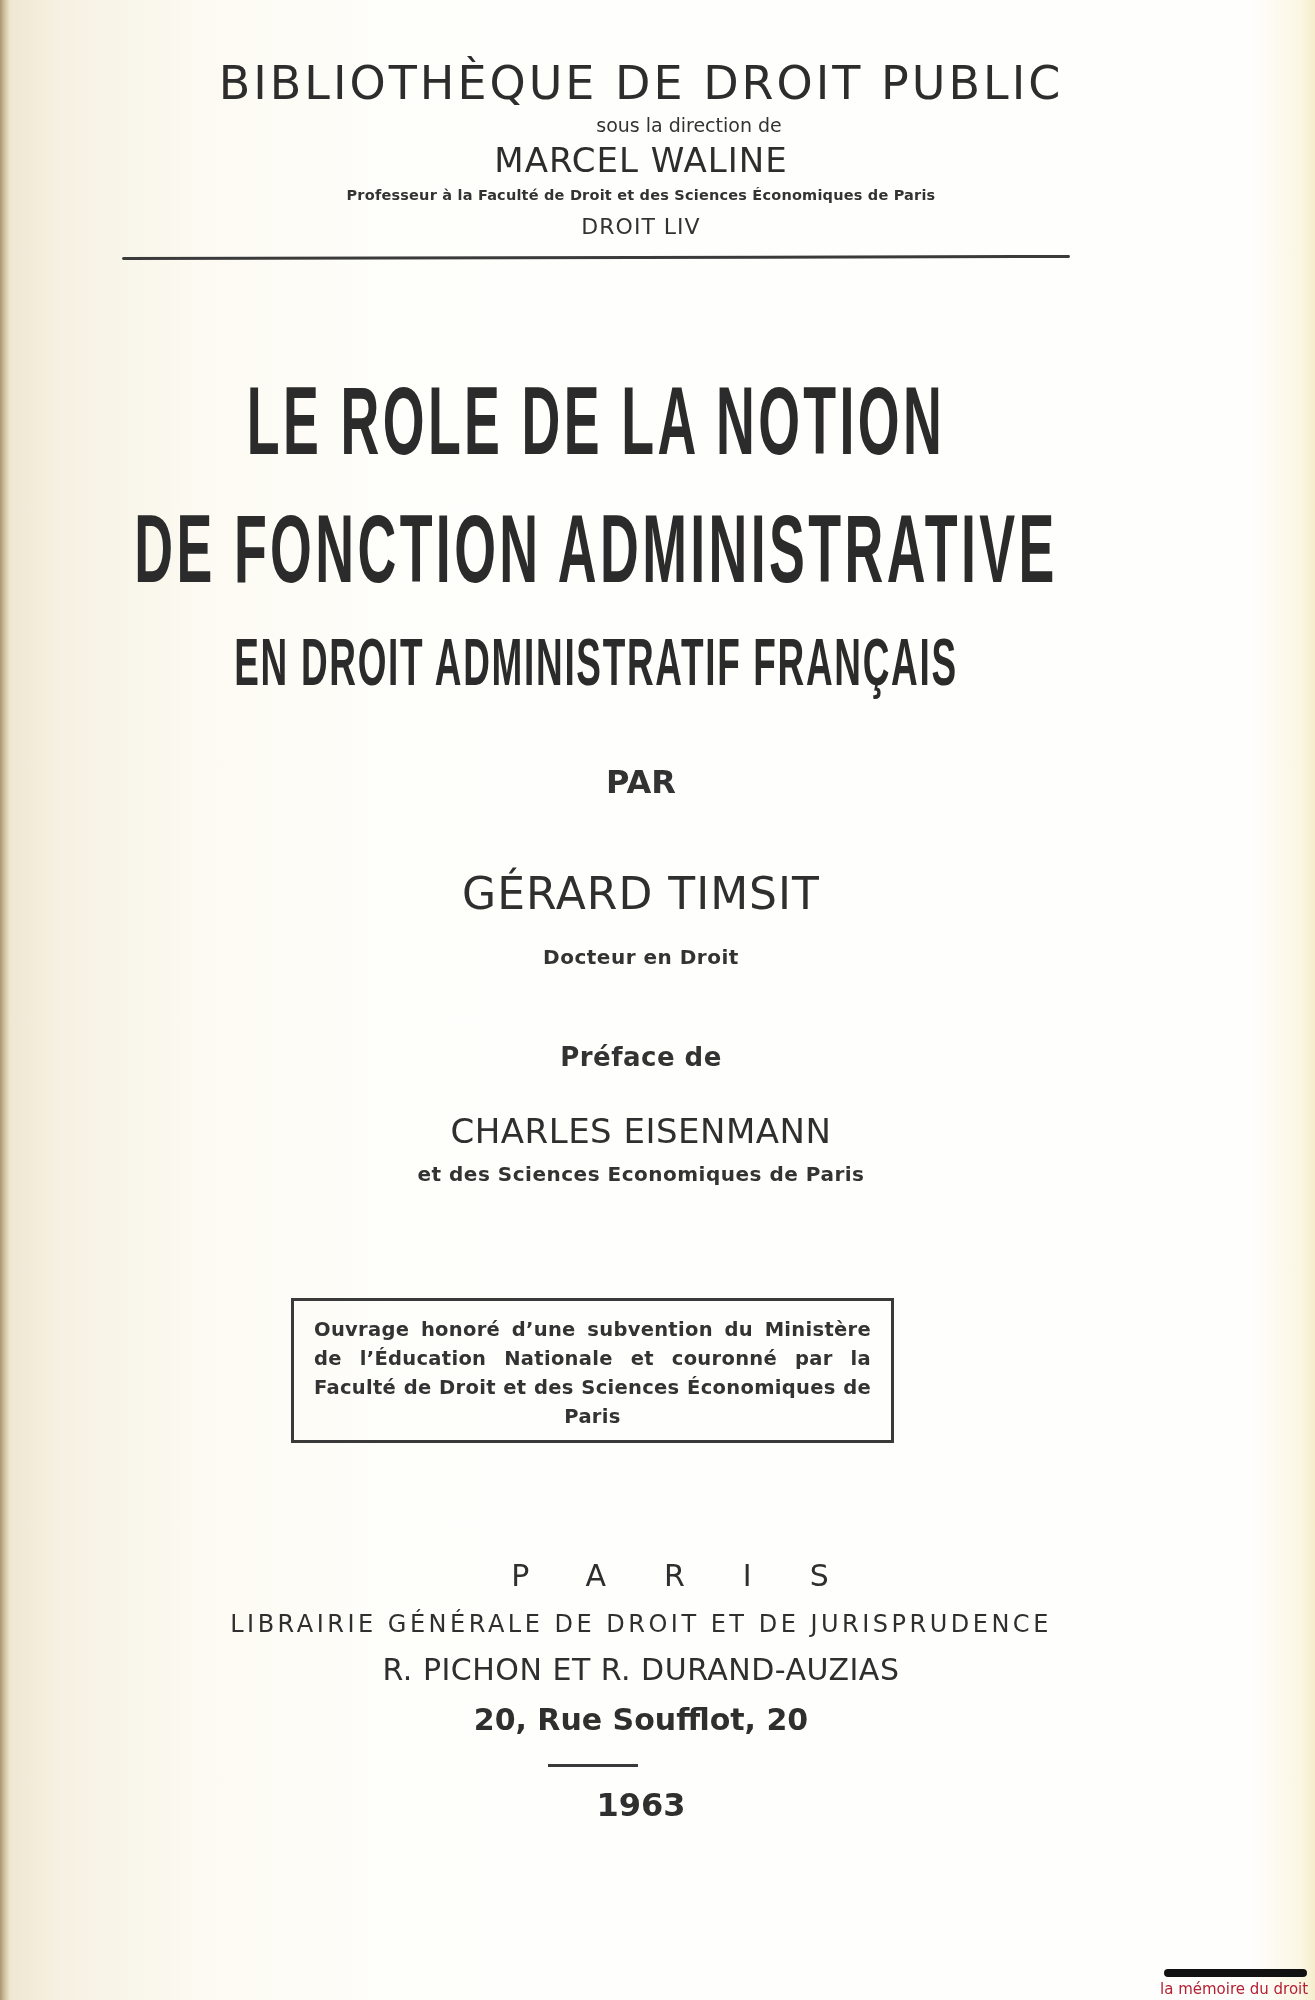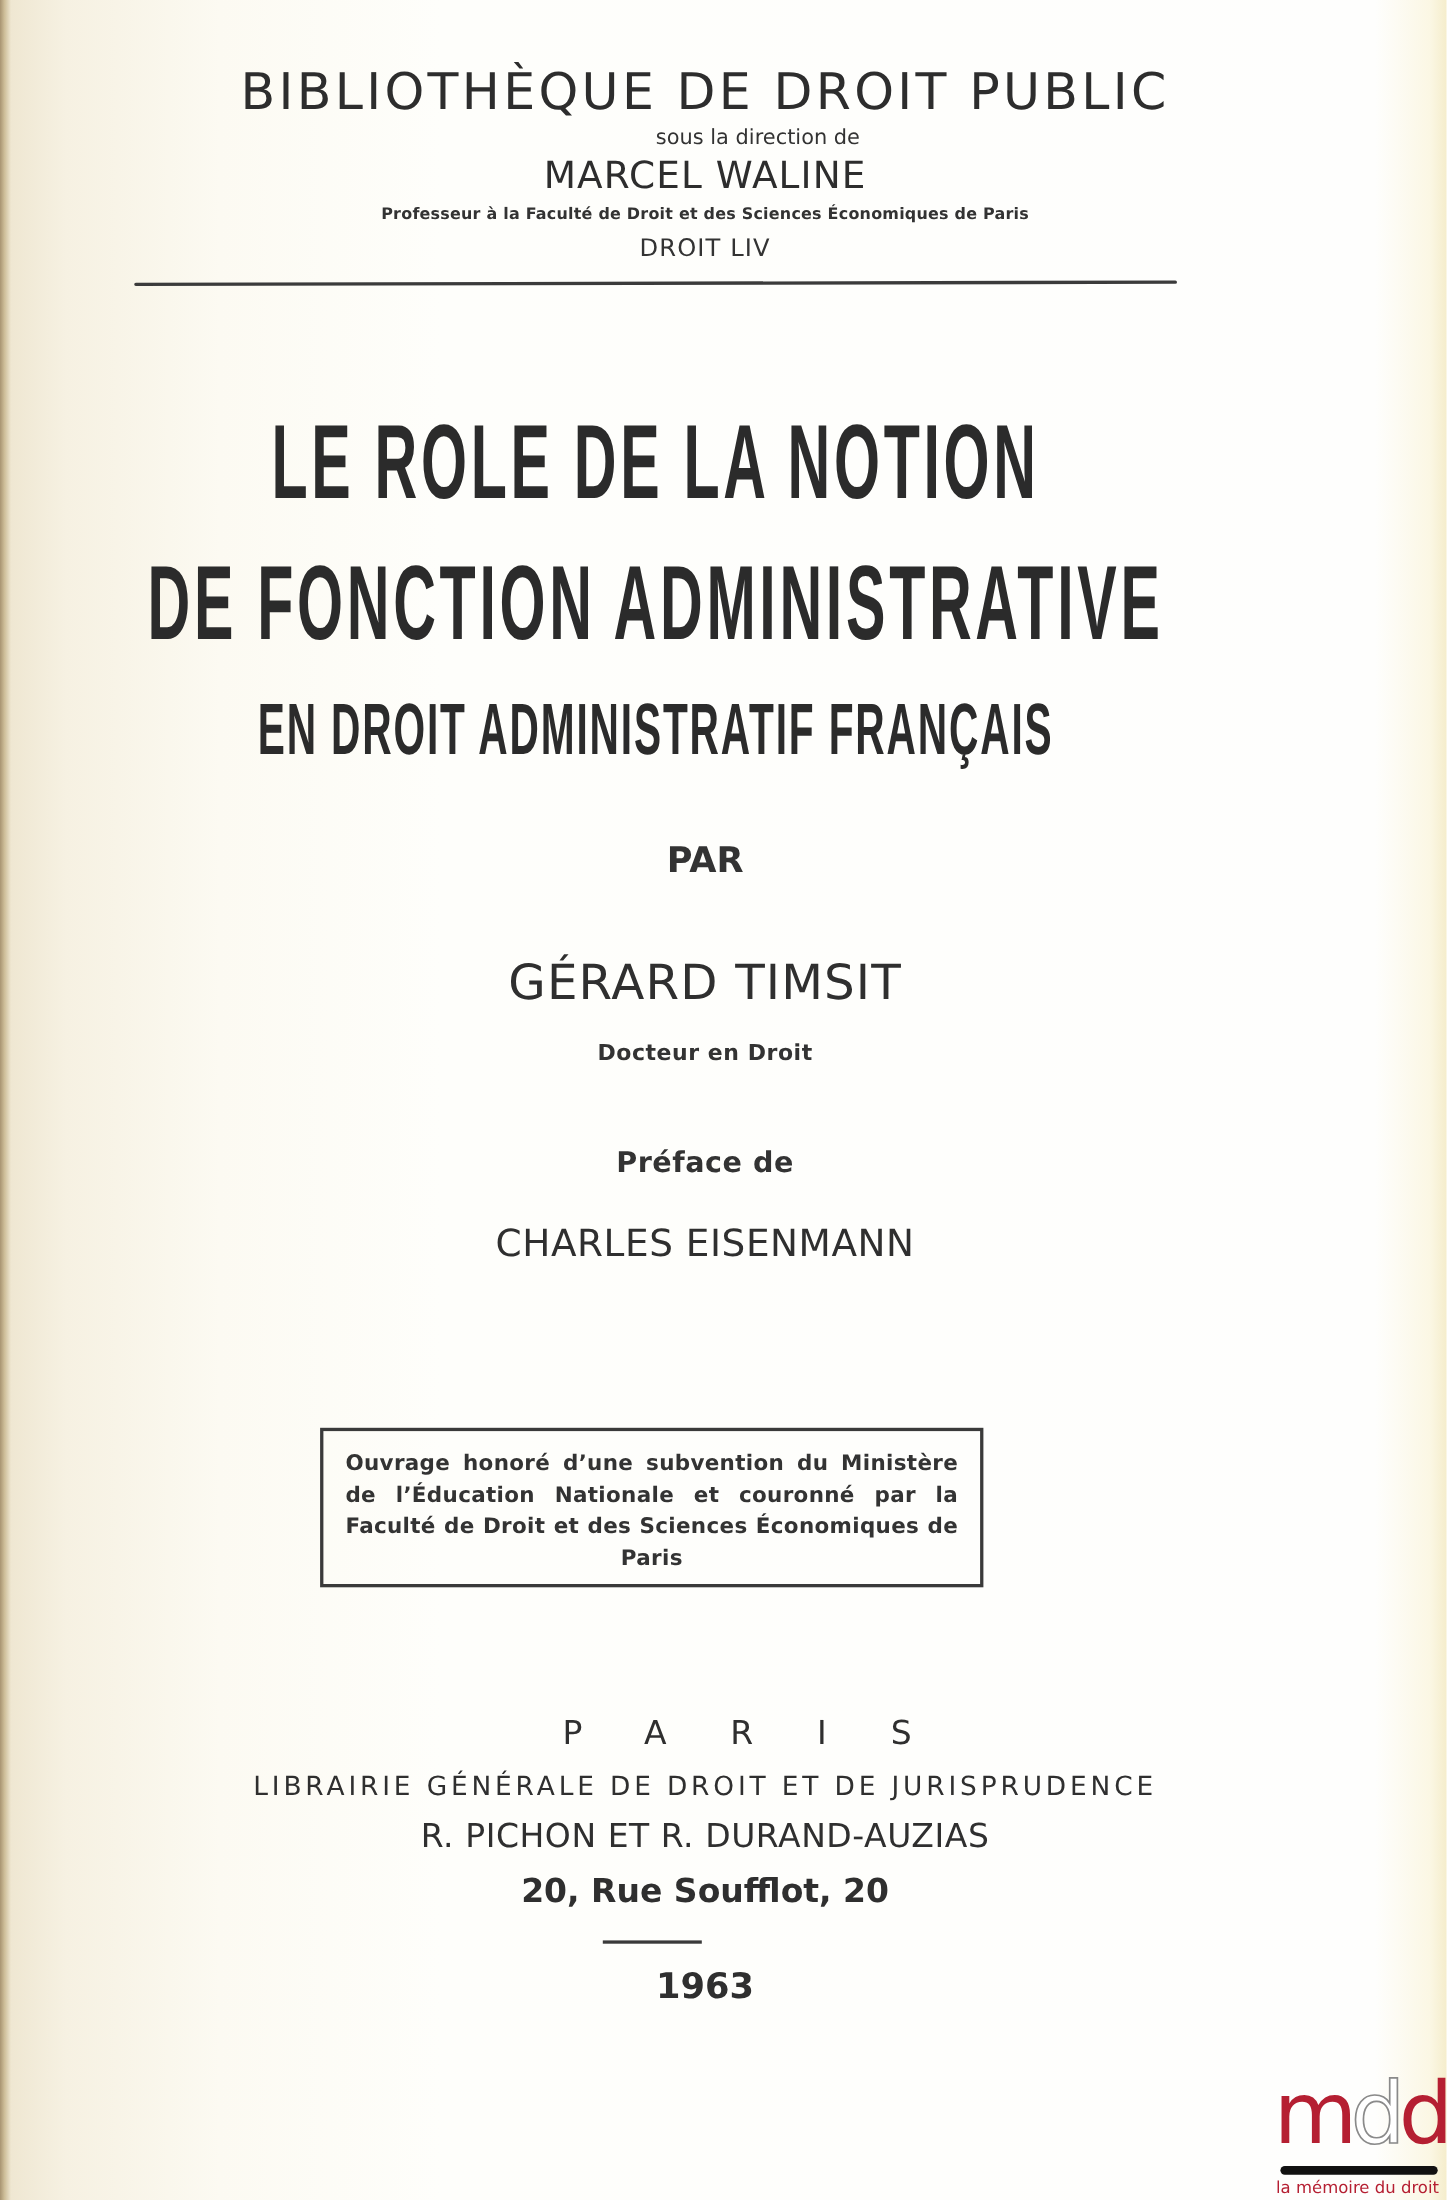--- a/index.html
+++ b/index.html
@@ -66,34 +66,32 @@
   <div class="c title t2">DE FONCTION ADMINISTRATIVE</div>
   <div class="c title t3">EN DROIT ADMINISTRATIF FRANÇAIS</div>
 
   <div class="abs par">PAR</div>
   <div class="abs author">GÉRARD TIMSIT</div>
   <div class="abs degree">Docteur en Droit</div>
 
   <div class="abs preface-label">Préface de</div>
   <div class="abs prefacer">CHARLES EISENMANN</div>
   <div class="abs pref-affil">
+    <div>et des Sciences Economiques de Paris</div>
   </div>
 
   <div class="box">
     <div class="box-text">Ouvrage honoré d’une subvention du Ministère de l’Éducation Nationale et couronné par la Faculté de Droit et des Sciences Économiques de Paris</div>
   </div>
 
   <div class="abs city">PARIS</div>
   <div class="abs publisher">LIBRAIRIE GÉNÉRALE DE DROIT ET DE JURISPRUDENCE</div>
   <div class="abs imprint">R. PICHON ET R. DURAND-AUZIAS</div>
   <div class="abs address">20, Rue Soufflot, 20</div>
   <div class="small-rule"></div>
   <div class="abs year">1963</div>
 
   <div class="logo">
-    <div class="logo-letters">
-      <span class="logo-m">m</span><span class="logo-d1">d</span><span class="logo-d2">d</span>
-    </div>
     <div class="logo-bar"></div>
     <div class="logo-tag">la mémoire du droit</div>
   </div>
 
 </div>
 
 </body></html>

